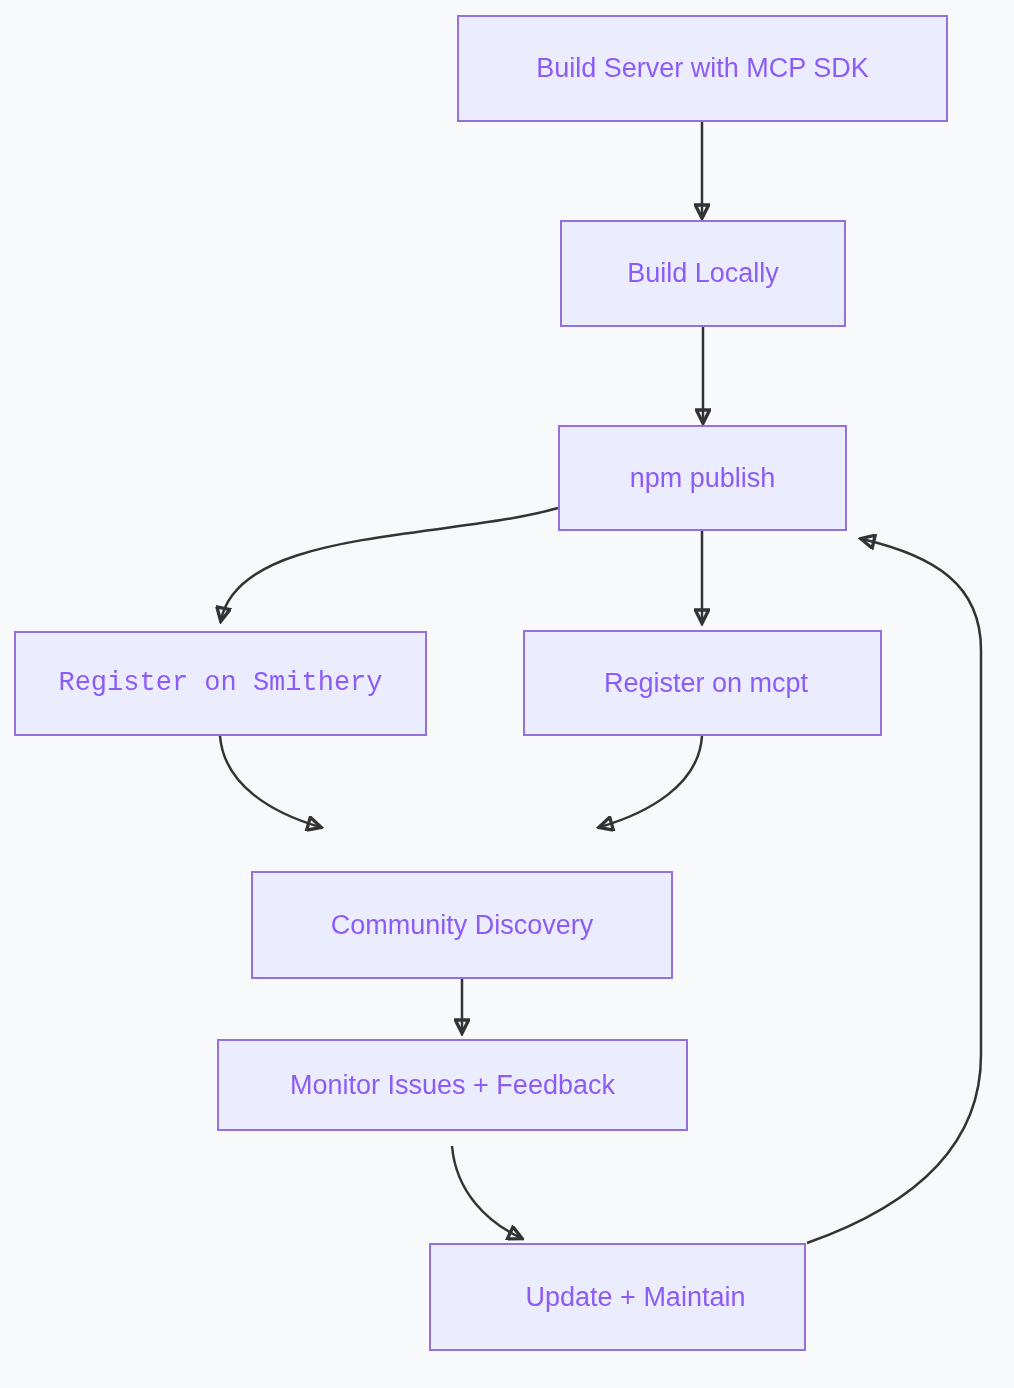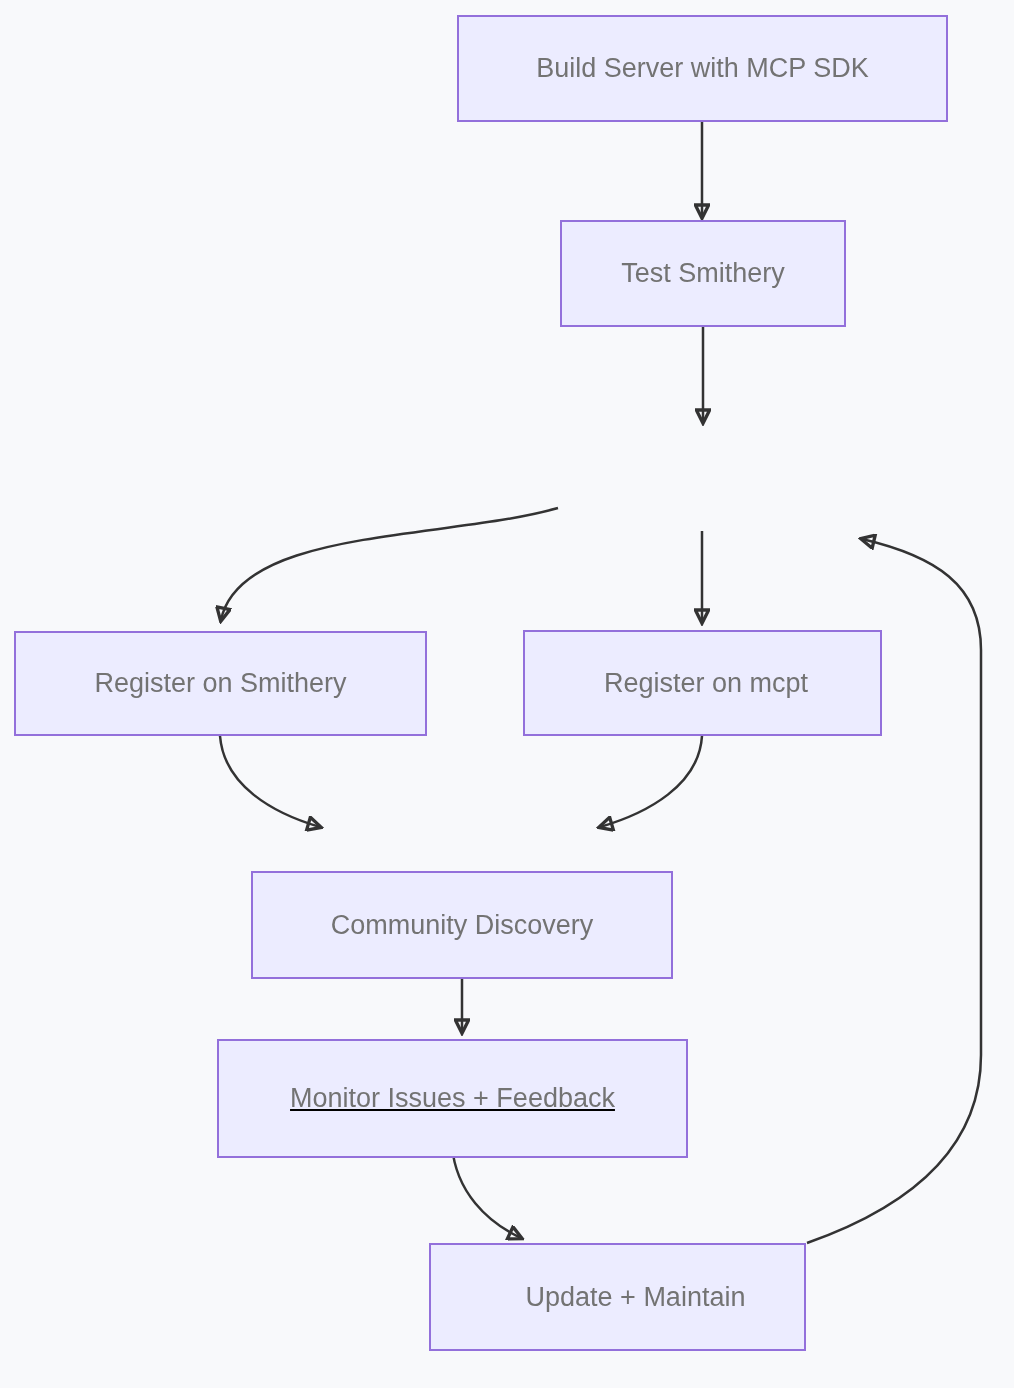--- a/index.html
+++ b/index.html
@@ -32,21 +32,21 @@
     position: absolute;
     box-sizing: border-box;
     background: #ececff;
     border: 2px solid #9370db;
     display: flex;
     align-items: center;
     justify-content: center;
     text-align: center;
   }
   .node-label {
-    color: #737373;
+    color: #8b5cf6;
     font-size: 27px;
     line-height: 1.2;
     white-space: nowrap;
   }
 </style>
 </head>
 <body>
 
 <div class="canvas">
 
@@ -74,37 +74,40 @@
     <path d="M452,1146 C456,1192 487,1222 521,1238" marker-end="url(#arrow)"></path>
 
     <path d="M807,1243 C915,1205 981,1145 981,1055 L981,650 C981,585 935,556 862,539" marker-end="url(#arrow)"></path>
   </svg>
 
   <div class="node" style="left:457px; top:15px; width:491px; height:107px;">
     <span class="node-label">Build Server with MCP SDK</span>
   </div>
 
   <div class="node" style="left:560px; top:220px; width:286px; height:107px;">
-    <span class="node-label">Test Smithery</span>
+    <span class="node-label">Build Locally</span>
   </div>
 
+  <div class="node" style="left:558px; top:425px; width:289px; height:106px;">
+    <span class="node-label">npm publish</span>
+  </div>
 
-  <div class="node" style="left:14px; top:631px; width:413px; height:105px;">
+  <div class="node" style="left:14px; top:631px; width:413px; height:105px;font-family:Liberation Mono, monospace;">
     <span class="node-label">Register on Smithery</span>
   </div>
 
   <div class="node" style="left:523px; top:630px; width:359px; height:106px;padding-left:7px;">
     <span class="node-label">Register on mcpt</span>
   </div>
 
   <div class="node" style="left:251px; top:833px; width:422px; height:108px;margin-top:38px;">
     <span class="node-label">Community Discovery</span>
   </div>
 
-  <div class="node" style="left:217px; top:1039px; width:471px; height:119px;text-decoration:underline;">
+  <div class="node" style="left:217px; top:1039px; width:471px; height:92px;">
     <span class="node-label">Monitor Issues + Feedback</span>
   </div>
 
   <div class="node" style="left:429px; top:1243px; width:377px; height:108px;padding-left:36px;">
     <span class="node-label">Update + Maintain</span>
   </div>
 
 </div>
 
 </body></html>

